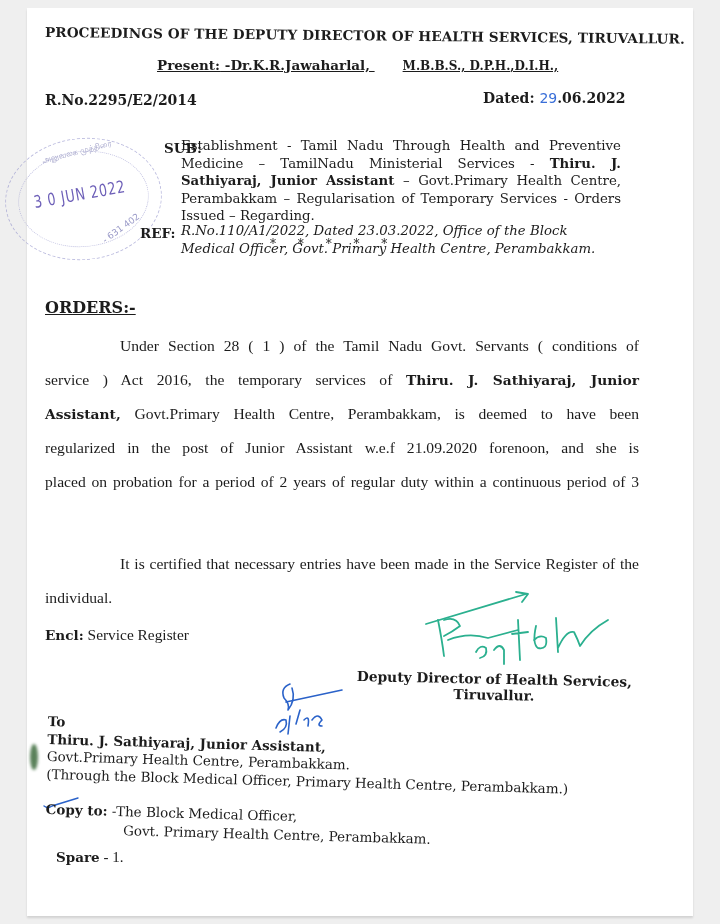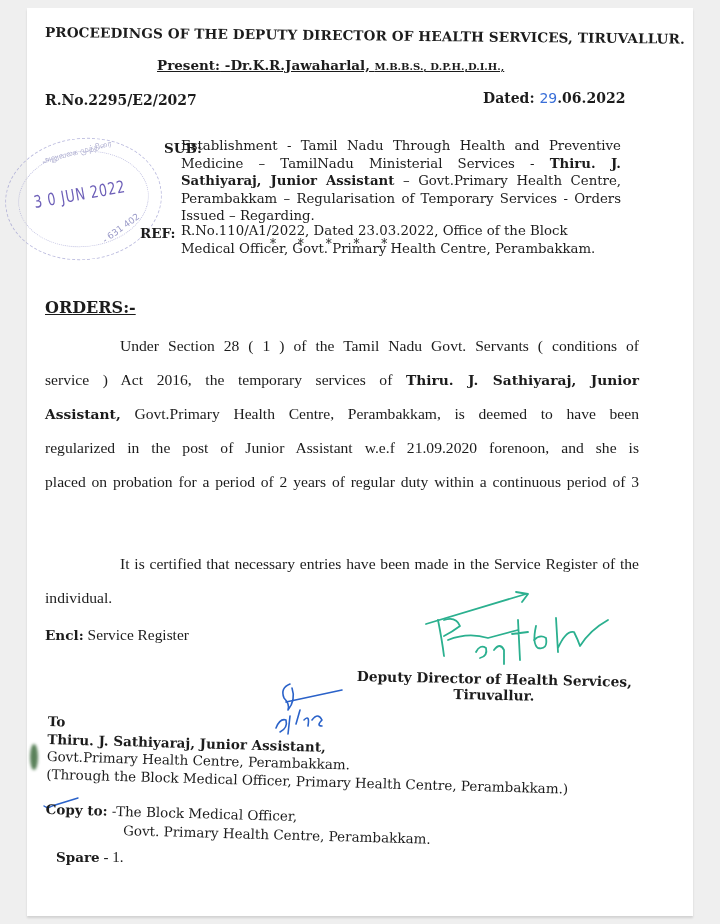--- a/index.html
+++ b/index.html
@@ -20,32 +20,32 @@
   .bold { font-weight: bold; }
   .title {
     left: 45px; top: 24px;
     font-size: 13.6px; font-weight: bold; letter-spacing: 0.1px;
     transform: rotate(0.6deg); transform-origin: left center;
   }
   .present {
     left: 157px; top: 57px; font-size: 13.5px; font-weight: bold;
   }
   .present .u { text-decoration: underline; }
-  .present .sm { font-size: 10px; }
+  .present .sm { font-size: 12px; margin-left: 28px; }
   .rno { left: 45px; top: 92px; font-size: 14px; font-weight: bold; }
   .dated { left: 483px; top: 90px; font-size: 14px; font-weight: bold; }
   .dated .hand { color: #3a6fd8; font-family: "DejaVu Sans", sans-serif; font-weight: normal; font-size: 14px; }
 
   .sub-label { left: 164px; top: 140px; font-size: 13.5px; font-weight: bold; }
   .sub-lines { left: 181px; top: 137px; width: 440px; font-size: 13.3px; line-height: 17.6px; white-space: normal; }
   .sub-lines .ln { display: block; text-align: justify; text-align-last: justify; }
   .sub-lines .ln.last { text-align-last: left; }
   .ref-label { left: 140px; top: 225px; font-size: 13.5px; font-weight: bold; }
   .ref-lines { left: 181px; top: 222px; font-size: 13.3px; line-height: 17.6px; }
-  .ref-lines .ln { display: block; }
+  .ref-lines .ln { display: block; font-style: italic; }
 
   .stars { left: 270px; top: 237px; font-size: 12px; letter-spacing: 9px; }
 
   .stamp {
     left: 5px; top: 138px; width: 155px; height: 120px;
     border: 1.5px dashed rgba(140,140,200,0.55); border-radius: 50%;
     transform: rotate(-6deg);
   }
   .stamp-inner {
     position: absolute; left: 12px; top: 12px; right: 12px; bottom: 12px;
@@ -99,21 +99,21 @@
 </style>
 </head>
 <body>
 
 <div class="sheet"></div>
 
 <div class="abs title">PROCEEDINGS OF THE DEPUTY DIRECTOR OF HEALTH SERVICES, TIRUVALLUR.</div>
 <div class="abs present">
   <span class="u">Present:</span><span class="u"> -Dr.K.R.Jawaharlal, </span><span class="u sm">M.B.B.S., D.P.H.,D.I.H.,</span>
 </div>
-<div class="abs rno">R.No.2295/E2/2027</div>
+<div class="abs rno">R.No.2295/E2/2014</div>
 <div class="abs dated">
   <span>Dated: </span><span class="hand">29</span><span>.06.2022</span>
 </div>
 
 <div class="abs stamp">
   <div class="stamp-inner"></div>
   <div class="stamp-top">அலுவலக முத்திரை</div>
   <div class="stamp-date">3 0 JUN 2022</div>
   <div class="stamp-pin">- 631 402</div>
 </div>

